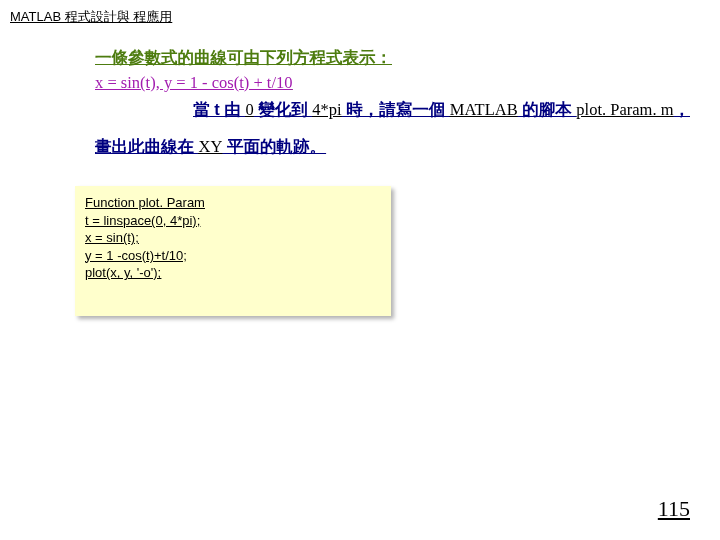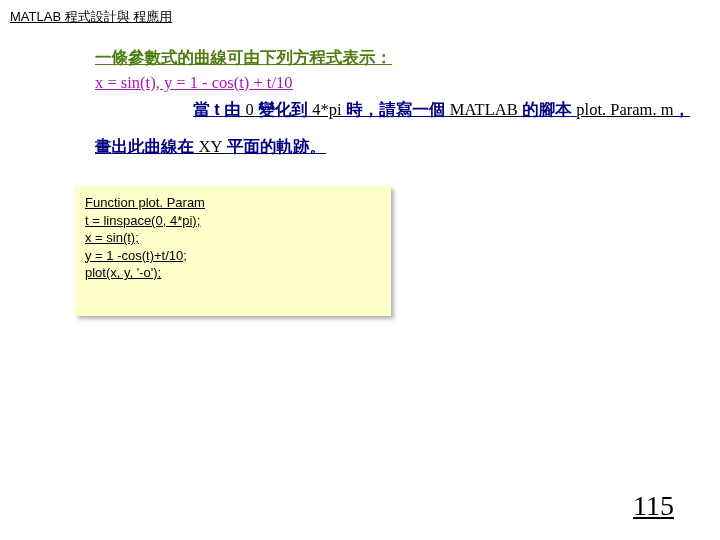--- a/index.html
+++ b/index.html
@@ -73,22 +73,22 @@
       padding: 8px 10px;
       box-shadow: 3px 3px 4px rgba(0,0,0,0.3);
       font-family: "Verdana", Arial, sans-serif;
       font-size: 13px;
       line-height: 1.35;
       color: #000;
     }
     .page-number {
       position: absolute;
       bottom: 18px;
-      right: 46px;
-      font-size: 28px;
+      right: 30px;
+      font-size: 22px;
       font-family: "Times New Roman", serif;
       color: #000;
     }
   </style>
 </head>
 <body>
 
 <div class="page-title">MATLAB 程式設計與 程應用</div>
 
 <div class="content">

